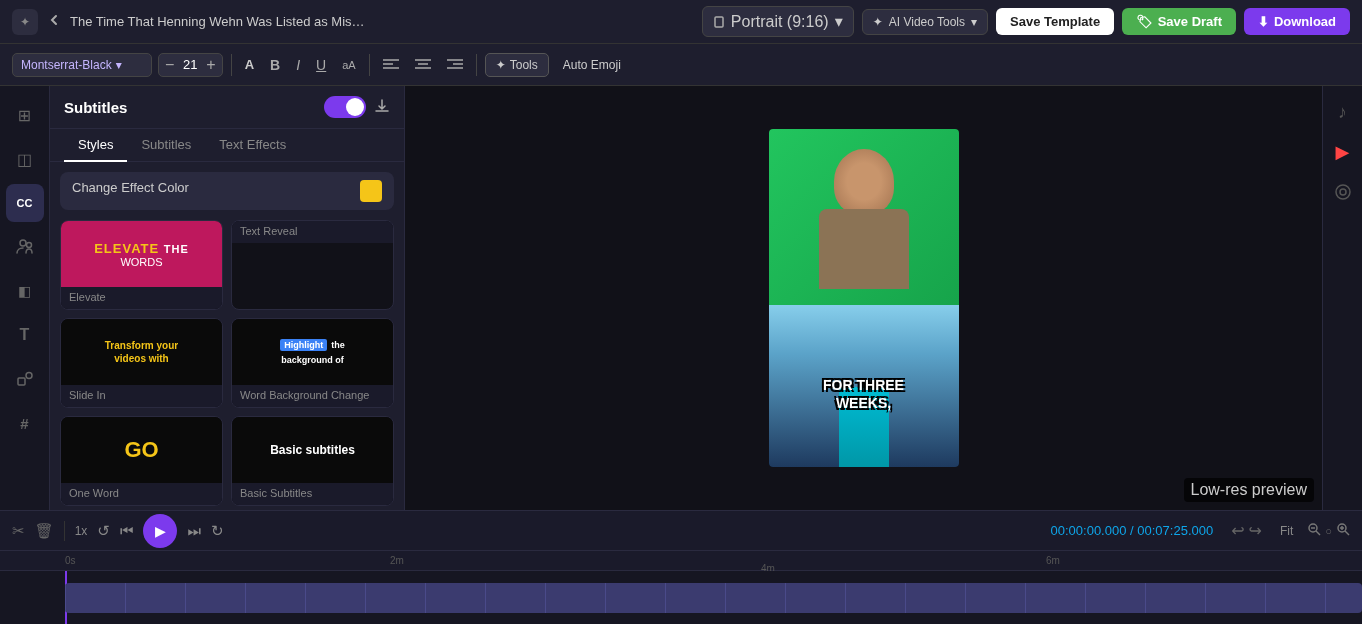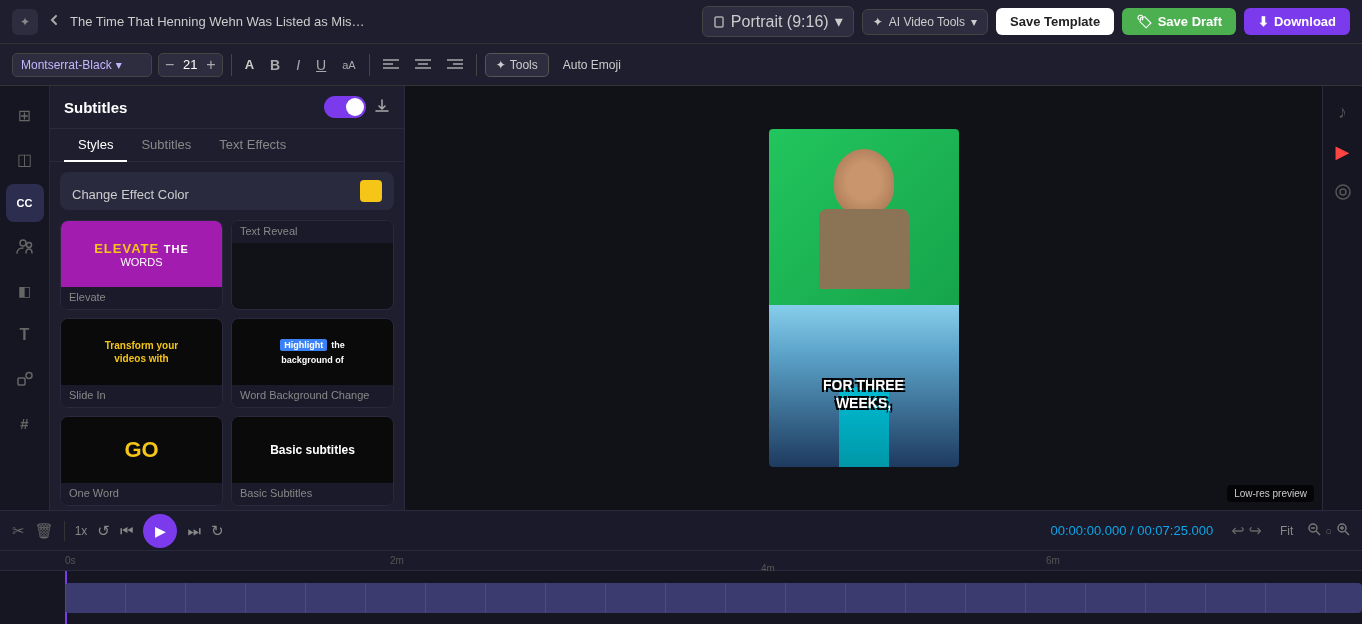--- a/index.html
+++ b/index.html
@@ -113,21 +113,21 @@
     
     .styles-content {
       flex: 1; overflow-y: auto; padding: 10px;
     }
     .styles-content::-webkit-scrollbar { width: 5px; }
     .styles-content::-webkit-scrollbar-track { background: #1e1e2e; }
     .styles-content::-webkit-scrollbar-thumb { background: #444; border-radius: 3px; }
 
     
     .effect-color-bar {
-      display: flex; align-items: flex-end; justify-content: space-between;
+      display: flex; align-items: flex-start; justify-content: space-between;
       background: #2a2a3f; border-radius: 8px; padding: 8px 12px; margin-bottom: 10px;
     }
     .effect-color-label { font-size: 13px; color: #ccc; }
     .color-swatch { width: 22px; height: 22px; background: #f5c518; border-radius: 4px; cursor: pointer; }
 
     
     .styles-grid {
       display: grid; grid-template-columns: 1fr 1fr; gap: 8px;
     }
     .style-card {
@@ -136,21 +136,21 @@
     }
     .style-card-preview {
       height: 66px; display: flex; align-items: center; justify-content: center;
       padding: 8px; font-size: 11px; font-weight: bold; position: relative;
     }
     .style-card-label {
       font-size: 11px; color: #888; padding: 4px 8px 6px; background: #1a1a2a;
     }
 
     
-    .elevate-preview { background: #a21caf; flex-direction: column; gap: 0; }
+    .elevate-preview { background: #be185d; flex-direction: column; gap: 0; }
     .elevate-text-1 { color: #f5c518; font-size: 13px; font-weight: 900; text-transform: uppercase; letter-spacing: 1px; }
     .elevate-text-2 { color: #fff; font-size: 11px; font-weight: 400; text-transform: uppercase; }
 
     
     .reveal-preview { background: #0a0a0a; }
     .reveal-box { background: #fff; color: #111; padding: 3px 6px; border-radius: 3px; font-size: 10px; }
     .reveal-text { color: #888; font-size: 10px; margin-left: 4px; }
 
     
     .slidein-preview { background: #0a0a0a; flex-direction: column; gap: 2px; }
@@ -199,21 +199,21 @@
       position: absolute; bottom: 55px; left: 50%; transform: translateX(-50%);
       text-align: center; width: 160px;
     }
     .subtitle-text-display {
       color: #fff; font-size: 14px; font-weight: 900; text-transform: uppercase;
       text-shadow: 2px 2px 0 #000, -2px -2px 0 #000, 2px -2px 0 #000, -2px 2px 0 #000;
       line-height: 1.3;
     }
     .low-res-badge {
       position: absolute; bottom: 8px; right: 8px; background: rgba(0,0,0,0.7);
-      color: #ccc; font-size: 10px; padding: 3px 7px; border-radius: 4px;
+      color: #ccc; font-size: 16px; padding: 3px 7px; border-radius: 4px;
     }
 
     
     .right-sidebar {
       width: 40px; background: #161622; border-left: 1px solid #2a2a3f;
       display: flex; flex-direction: column; align-items: center; padding: 10px 0; gap: 8px; flex-shrink: 0;
     }
     .right-icon { width: 32px; height: 32px; display: flex; align-items: center; justify-content: center; cursor: pointer; color: #555; font-size: 14px; border-radius: 6px; }
 
     

